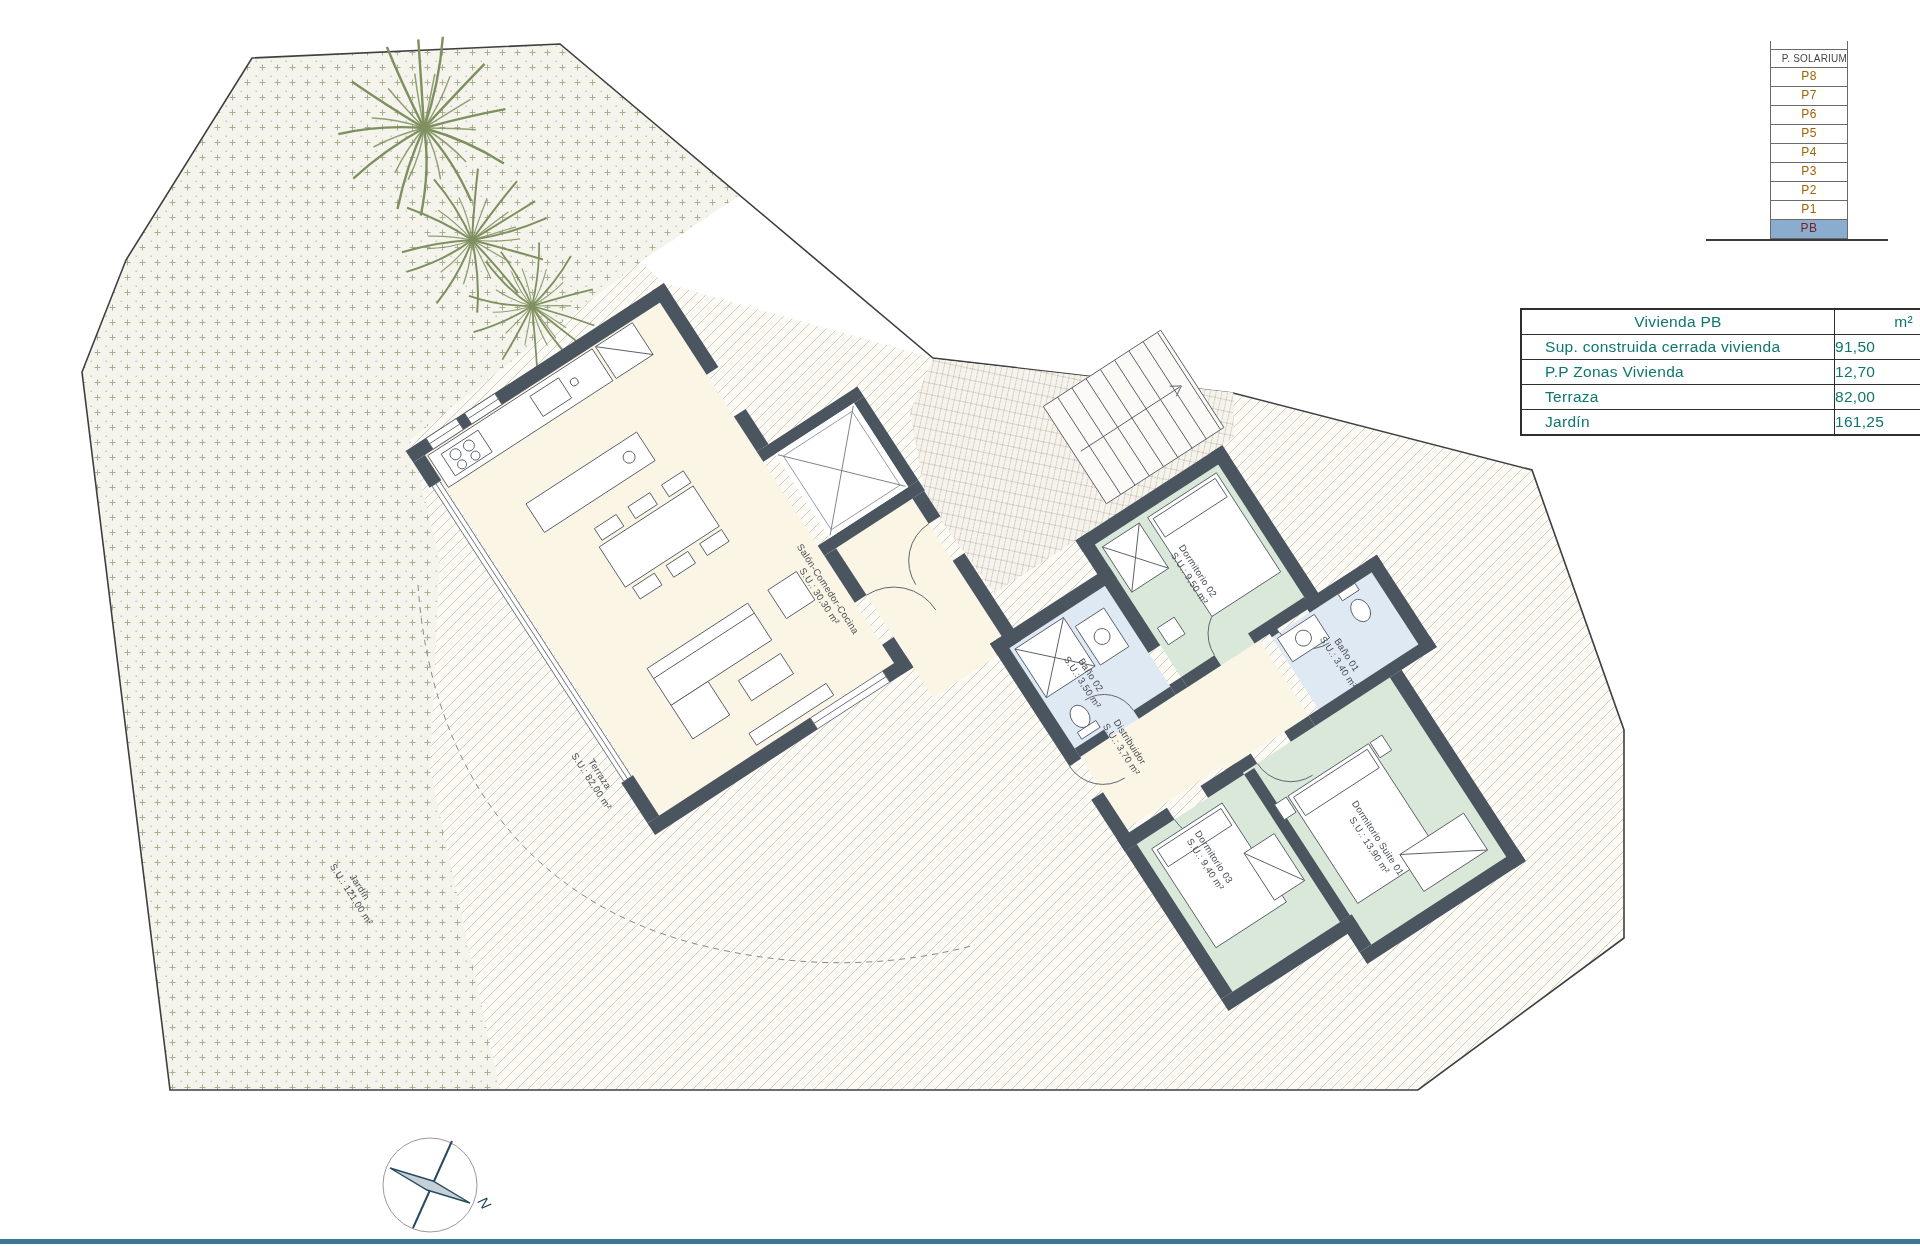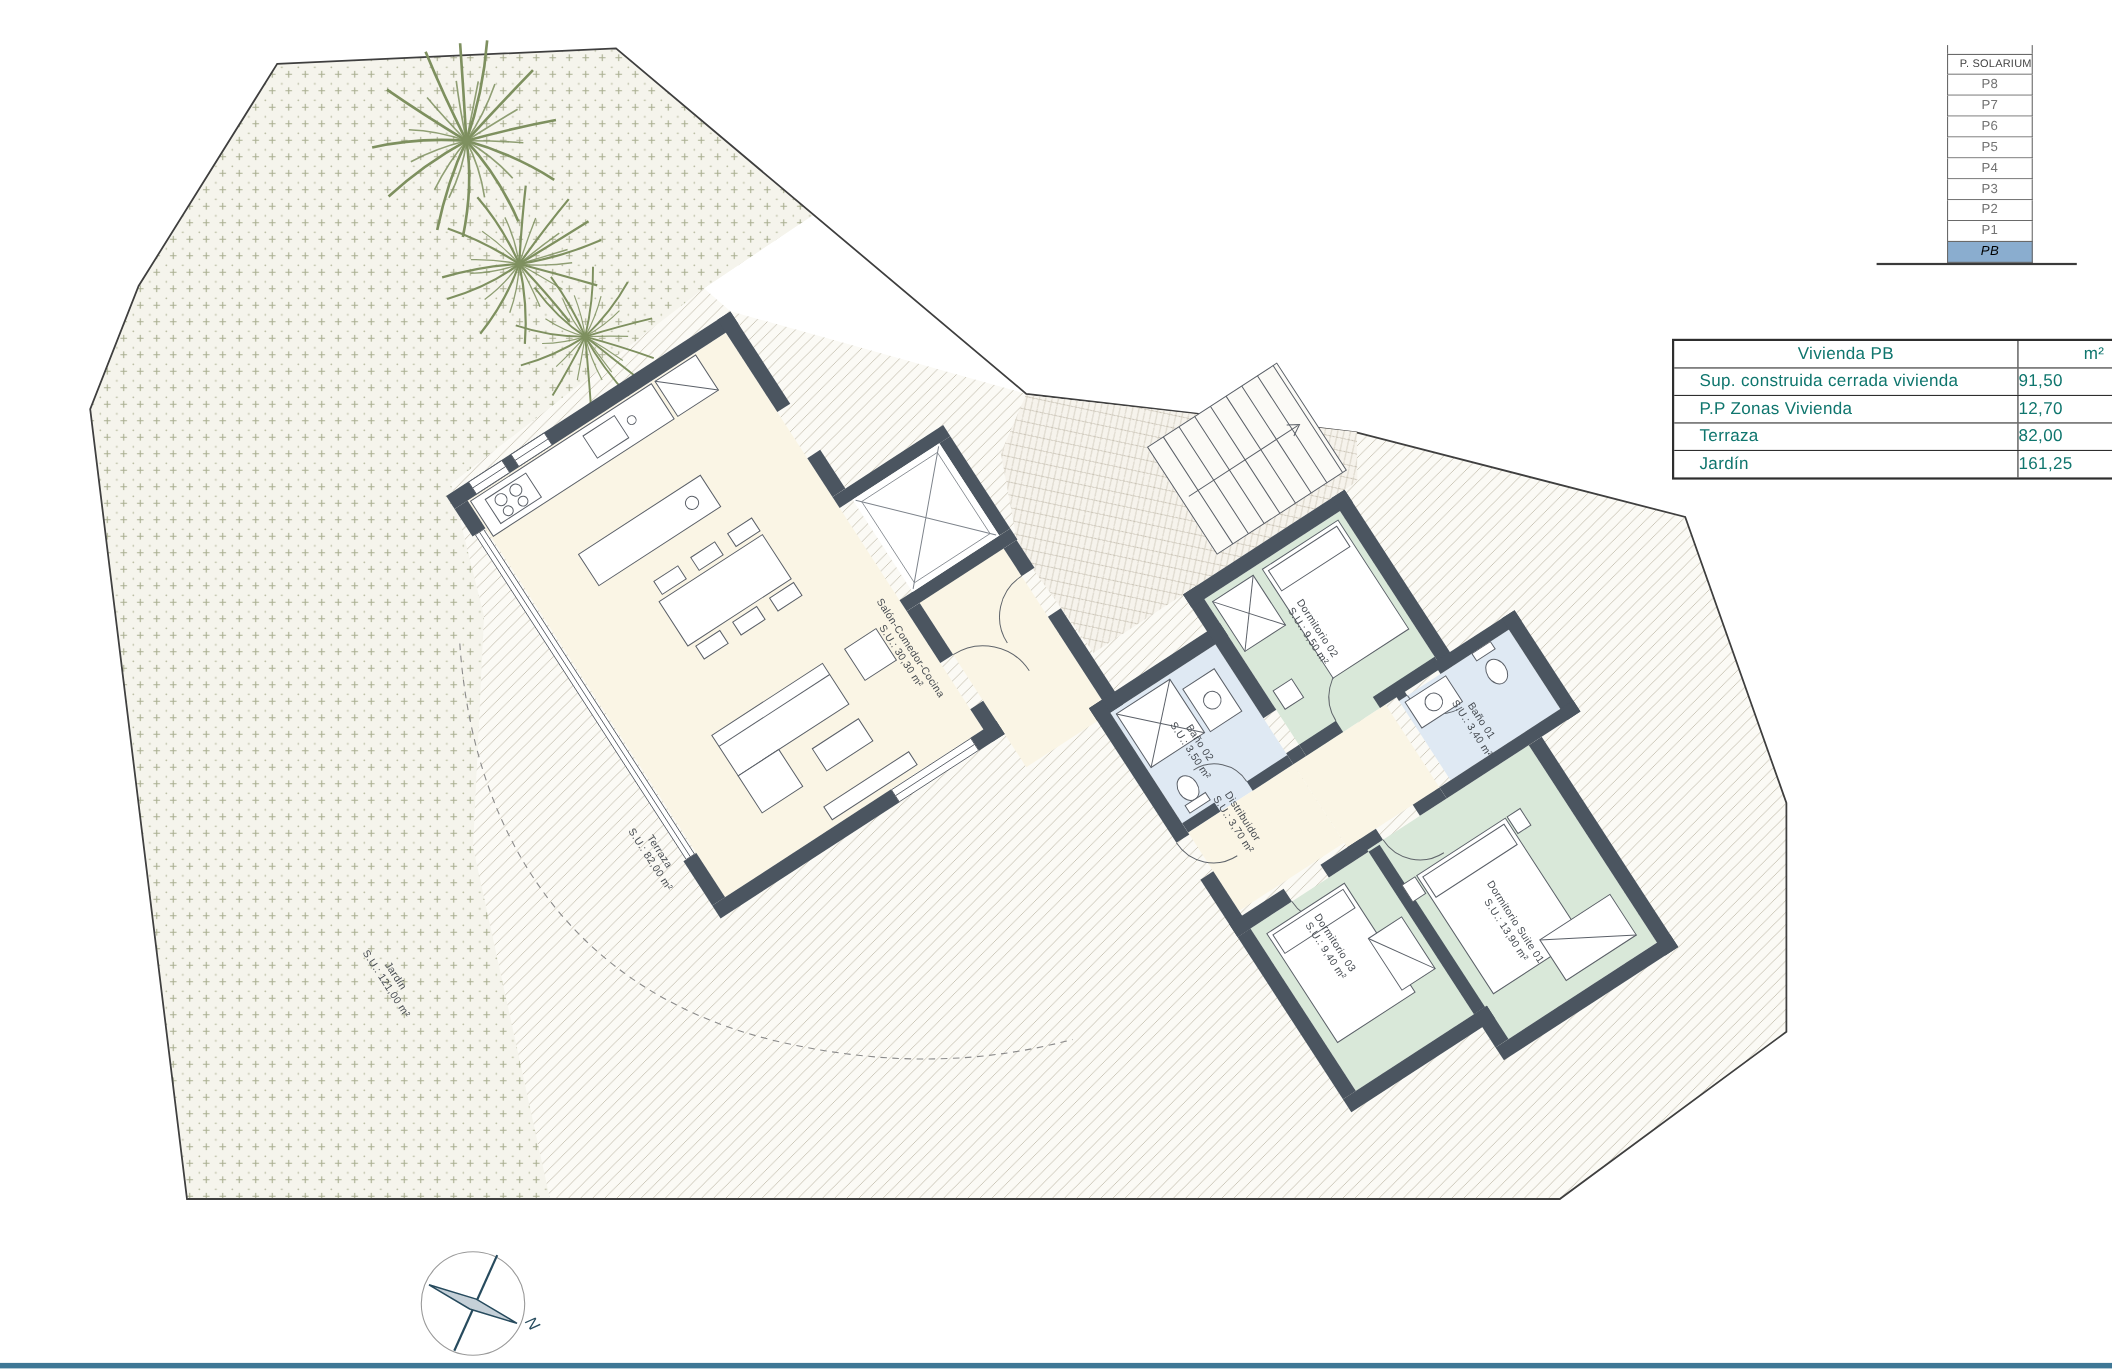--- a/index.html
+++ b/index.html
@@ -4,23 +4,23 @@
 <style>
   html,body{margin:0;padding:0;background:#ffffff;}
   .stage{position:relative;width:1920px;height:1247px;background:#ffffff;overflow:hidden;
          font-family:"Liberation Sans", sans-serif;}
   svg{position:absolute;left:0;top:0;}
   svg text{font-family:"Liberation Sans", sans-serif;}
 
   
   .floor-selector{position:absolute;left:1770px;top:49px;width:78px;}
   .fsrow{box-sizing:border-box;height:19px;line-height:17px;border:1px solid #6a6a6a;border-top:none;
-         text-align:center;font-size:12px;color:#737373;background:#fff;letter-spacing:.4px;cursor:pointer;}
+         text-align:center;font-size:12px;color:#a16207;background:#fff;letter-spacing:.4px;cursor:pointer;}
   .fsrow.hdr{border-top:1px solid #6a6a6a;font-size:10px;letter-spacing:.2px;color:#444;text-align:right;}
-  .fsrow.active{background:#8aadcf;color:#000000;font-style:italic;}
+  .fsrow.active{background:#8aadcf;color:#7f1d1d;}
   .groundline{position:absolute;left:1706px;top:239px;width:182px;border-top:2px solid #3a3a3a;}
   .stub{position:absolute;width:0;height:8px;border-left:1px solid #6a6a6a;top:41px;}
 
   
   .area-table{position:absolute;left:1520px;top:308px;width:404px;box-sizing:border-box;
               border:2px solid #2e2e2e;color:#0f766e;}
   .atrow{display:flex;height:24px;line-height:24px;border-top:1px solid #2e2e2e;font-size:15.5px;letter-spacing:.3px;}
   .atrow:first-child{border-top:none;}
   .atc1{flex:1 1 auto;padding-left:23px;white-space:nowrap;overflow:hidden;}
   .atc2{width:88px;border-left:1px solid #2e2e2e;padding-right:9px;box-sizing:border-box;}

